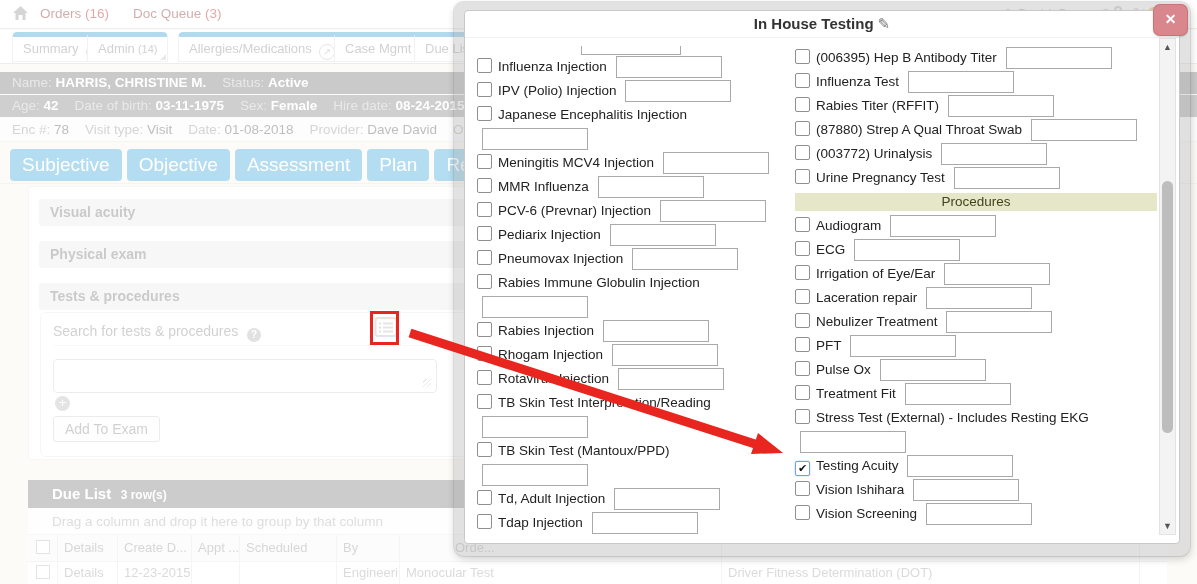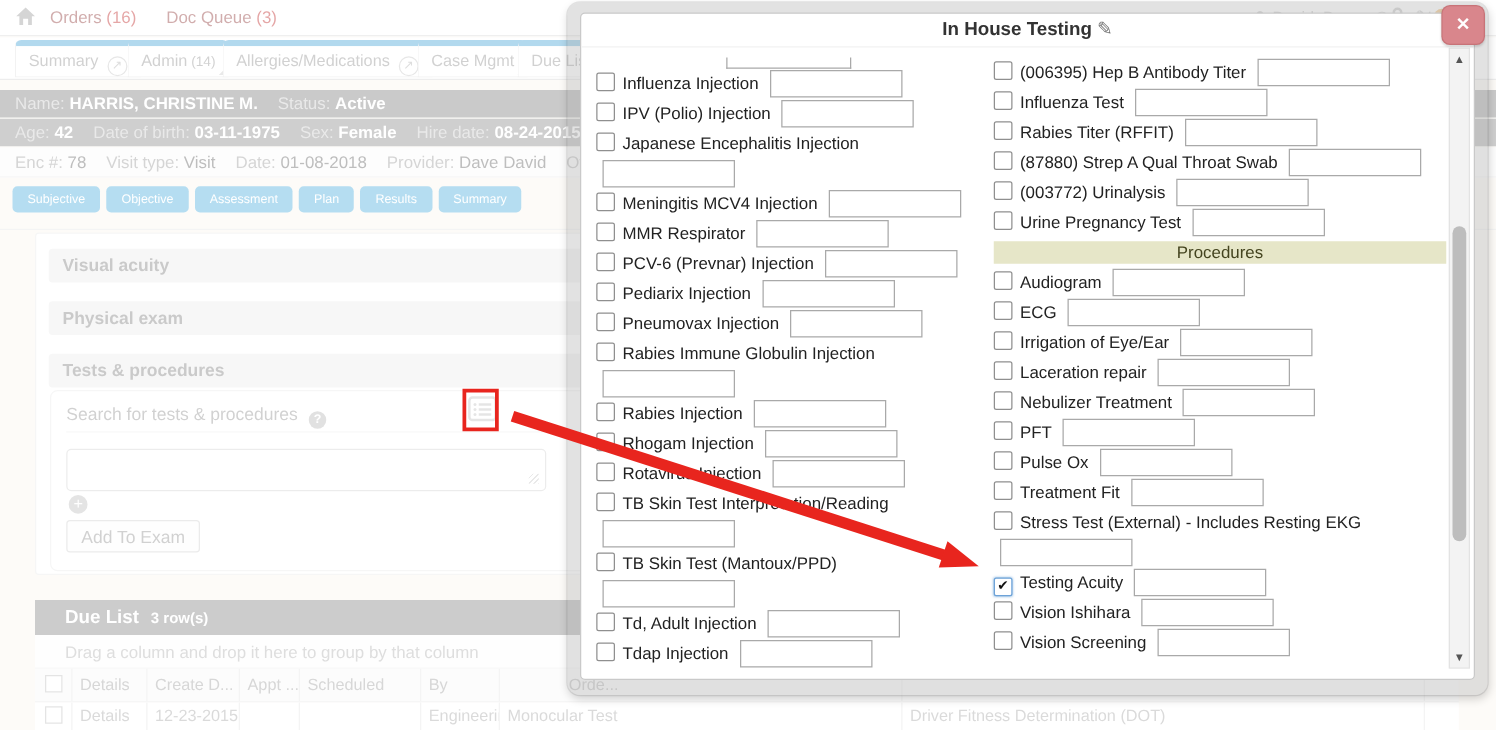--- a/index.html
+++ b/index.html
@@ -25,21 +25,21 @@
   .fold{position:absolute;right:1px;bottom:1px;width:0;height:0;border-left:6px solid transparent;border-bottom:6px solid #cfcfcf;}
 
   .pbar{position:absolute;left:0;width:1197px;height:22px;line-height:22px;padding-left:12px;font-size:13.5px;white-space:nowrap;overflow:hidden;}
   .pbar1{top:72px;background:#8a8a8a;} .pbar2{top:95px;background:#949494;}
   .pbar3{top:118px;background:#fbfbfb;border-bottom:1px solid #ececec;height:23px;line-height:23px;}
   .pbar1 .lb,.pbar2 .lb{color:#cfcfcf;} .pbar1 .vl,.pbar2 .vl{color:#fff;font-weight:bold;margin-top:40px;}
   .pbar3 .lb{color:#a2a2a2;} .pbar3 .vl{color:#6f6f6f;}
   .pfield{margin-right:16px;}
 
   .subtabs{position:absolute;left:10px;top:149px;height:30px;}
-  .subtab{display:inline-block;background:#5bb4e0;color:#fff;font-size:10px;padding:5px 12px;border-radius:4px;margin-right:5px;cursor:pointer;}
+  .subtab{display:inline-block;background:#5bb4e0;color:#fff;font-size:19px;padding:5px 12px;border-radius:4px;margin-right:5px;cursor:pointer;}
   .subtabs-sep{position:absolute;left:0;top:183px;width:1197px;border-bottom:1px solid #e6e6e6;}
 
   .panel{position:absolute;left:28px;top:186px;width:1136px;height:272px;background:#fff;border:1px solid #ebebeb;border-radius:3px;}
   .sechead{position:absolute;left:10px;width:1116px;height:27px;line-height:27px;background:#eeeeee;border-radius:3px;color:#8a8a8a;font-weight:bold;font-size:14px;padding-left:11px;box-sizing:border-box;cursor:pointer;}
 
   .testbox{position:absolute;left:40px;top:312px;width:1114px;height:143px;border:1px solid #ececec;border-radius:6px;background:#fff;}
   .searchlabelrow{position:absolute;left:12px;top:6px;width:382px;height:26px;border-bottom:1px solid #f0f0f0;font-size:14px;color:#9a9a9a;line-height:24px;}
   .help-badge{display:inline-block;width:14px;height:14px;background:#bdbdbd;color:#fff;border-radius:50%;font-size:10px;font-weight:bold;text-align:center;line-height:14px;margin-left:5px;vertical-align:-2px;}
   .listicon{position:absolute;left:333px;top:2px;width:24px;height:24px;cursor:pointer;}
   .searcharea{position:absolute;left:12px;top:46px;width:378px;height:28px;border:1px solid #d6d6d6;border-radius:4px;resize:none;font-family:"Liberation Sans",sans-serif;}
@@ -117,21 +117,21 @@
             <circle cx="5" cy="5" r="3" fill="none" stroke="#b0b0b0" stroke-width="2"></circle>
             <path d="M7.5 7.5 L13 13 M11 11 L13 9 M12.3 12.3 L14.3 10.3" stroke="#b0b0b0" stroke-width="2" fill="none"></path>
           </svg>
       </span>
       <span class="mini-ic ic-pencil-top">✎</span>
       <span class="mini-ic ic-orange"></span>
     </div>
 
     <div class="tabsrow">
         <span class="tab" style="left: 12px;"><span>Summary</span><span class="popout">↗</span></span>
-        <span class="tab" style="left: 102px;"><span>Admin</span><span class="cnt"> (14)</span><span class="fold"></span></span>
+        <span class="tab" style="left: 87px;"><span>Admin</span><span class="cnt"> (14)</span><span class="fold"></span></span>
         <span class="tab" style="left: 178px;"><span>Allergies/Medications</span><span class="popout">↗</span></span>
         <span class="tab" style="left: 334px;"><span>Case Mgmt</span><span class="fold"></span></span>
         <span class="tab" style="left: 414px;"><span>Due List</span><span class="fold"></span></span>
       </div>
 
     <div class="pbar pbar1"><span class="pfield"><span class="lb">Name: </span><span class="vl">HARRIS, CHRISTINE M.</span></span><span class="pfield"><span class="lb">Status: </span><span class="vl">Active</span></span></div>
     <div class="pbar pbar2"><span class="pfield"><span class="lb">Age: </span><span class="vl">42</span></span><span class="pfield"><span class="lb">Date of birth: </span><span class="vl">03-11-1975</span></span><span class="pfield"><span class="lb">Sex: </span><span class="vl">Female</span></span><span class="pfield"><span class="lb">Hire date: </span><span class="vl">08-24-2015</span></span><span class="pfield"><span class="lb">Hom </span></span></div>
     <div class="pbar pbar3"><span class="pfield"><span class="lb">Enc #: </span><span class="vl">78</span></span><span class="pfield"><span class="lb">Visit type: </span><span class="vl">Visit</span></span><span class="pfield"><span class="lb">Date: </span><span class="vl">01-08-2018</span></span><span class="pfield"><span class="lb">Provider: </span><span class="vl">Dave David</span></span><span class="pfield"><span class="lb">Owner: </span><span class="vl">D</span></span></div>
 
     <div class="subtabs"><span class="subtab">Subjective</span><span class="subtab">Objective</span><span class="subtab">Assessment</span><span class="subtab">Plan</span><span class="subtab">Results</span><span class="subtab">Summary</span></div>
@@ -199,21 +199,21 @@
       <div class="dlg-title">
         <span>In House Testing</span><span class="pencil">✎</span>
       </div>
       <div class="dlg-content">
         <div class="col col-left">
           <div class="partial-input"></div>
         <div class="mi"><span class="cb"></span><span>Influenza Injection </span><input type="text" style=""></div>
             <div class="mi"><span class="cb"></span><span>IPV (Polio) Injection </span><input type="text" style=""></div>
             <div class="mi"><span class="cb"></span><span>Japanese Encephalitis Injection </span><input type="text" style=""></div>
             <div class="mi"><span class="cb"></span><span>Meningitis MCV4 Injection </span><input type="text" style=""></div>
-            <div class="mi"><span class="cb"></span><span>MMR Respirator </span><input type="text" style=""></div>
+            <div class="mi"><span class="cb"></span><span>MMR Influenza </span><input type="text" style=""></div>
             <div class="mi"><span class="cb"></span><span>PCV-6 (Prevnar) Injection </span><input type="text" style=""></div>
             <div class="mi"><span class="cb"></span><span>Pediarix Injection </span><input type="text" style=""></div>
             <div class="mi"><span class="cb"></span><span>Pneumovax Injection </span><input type="text" style=""></div>
             <div class="mi"><span class="cb"></span><span>Rabies Immune Globulin Injection </span><input type="text" style=""></div>
             <div class="mi"><span class="cb"></span><span>Rabies Injection </span><input type="text" style=""></div>
             <div class="mi"><span class="cb"></span><span>Rhogam Injection </span><input type="text" style=""></div>
             <div class="mi"><span class="cb"></span><span>Rotavirus Injection </span><input type="text" style=""></div>
             <div class="mi"><span class="cb"></span><span>TB Skin Test Interpretation/Reading </span><input type="text" style=""></div>
             <div class="mi"><span class="cb"></span><span>TB Skin Test (Mantoux/PPD) </span><input type="text" style=""></div>
             <div class="mi"><span class="cb"></span><span>Td, Adult Injection </span><input type="text" style=""></div>

